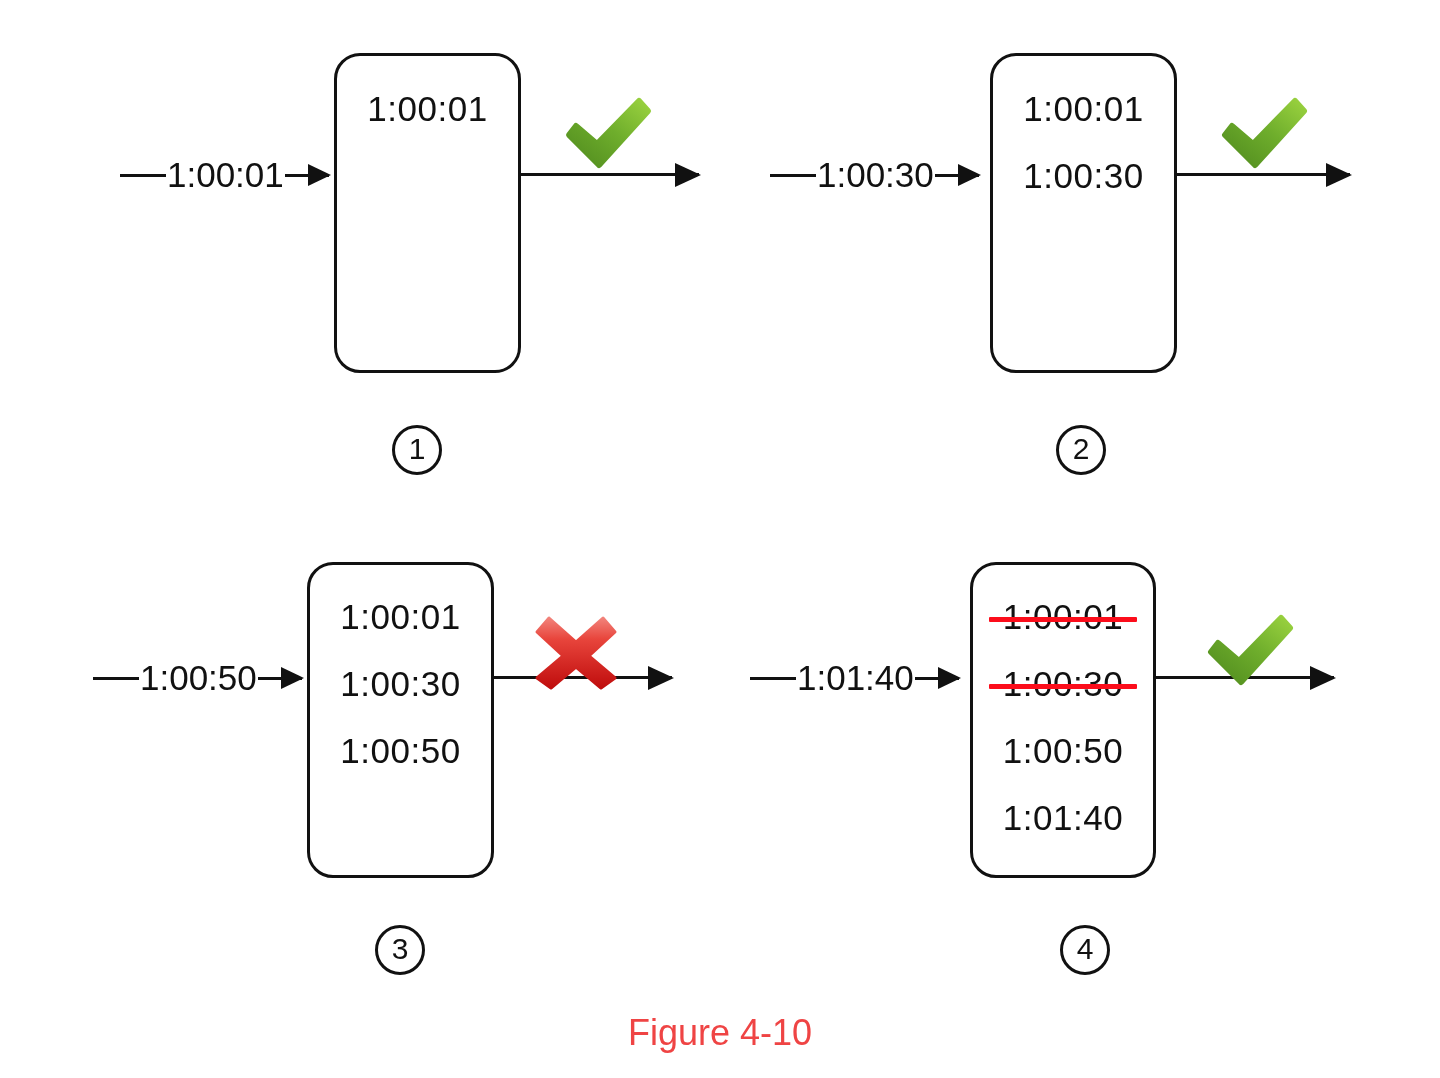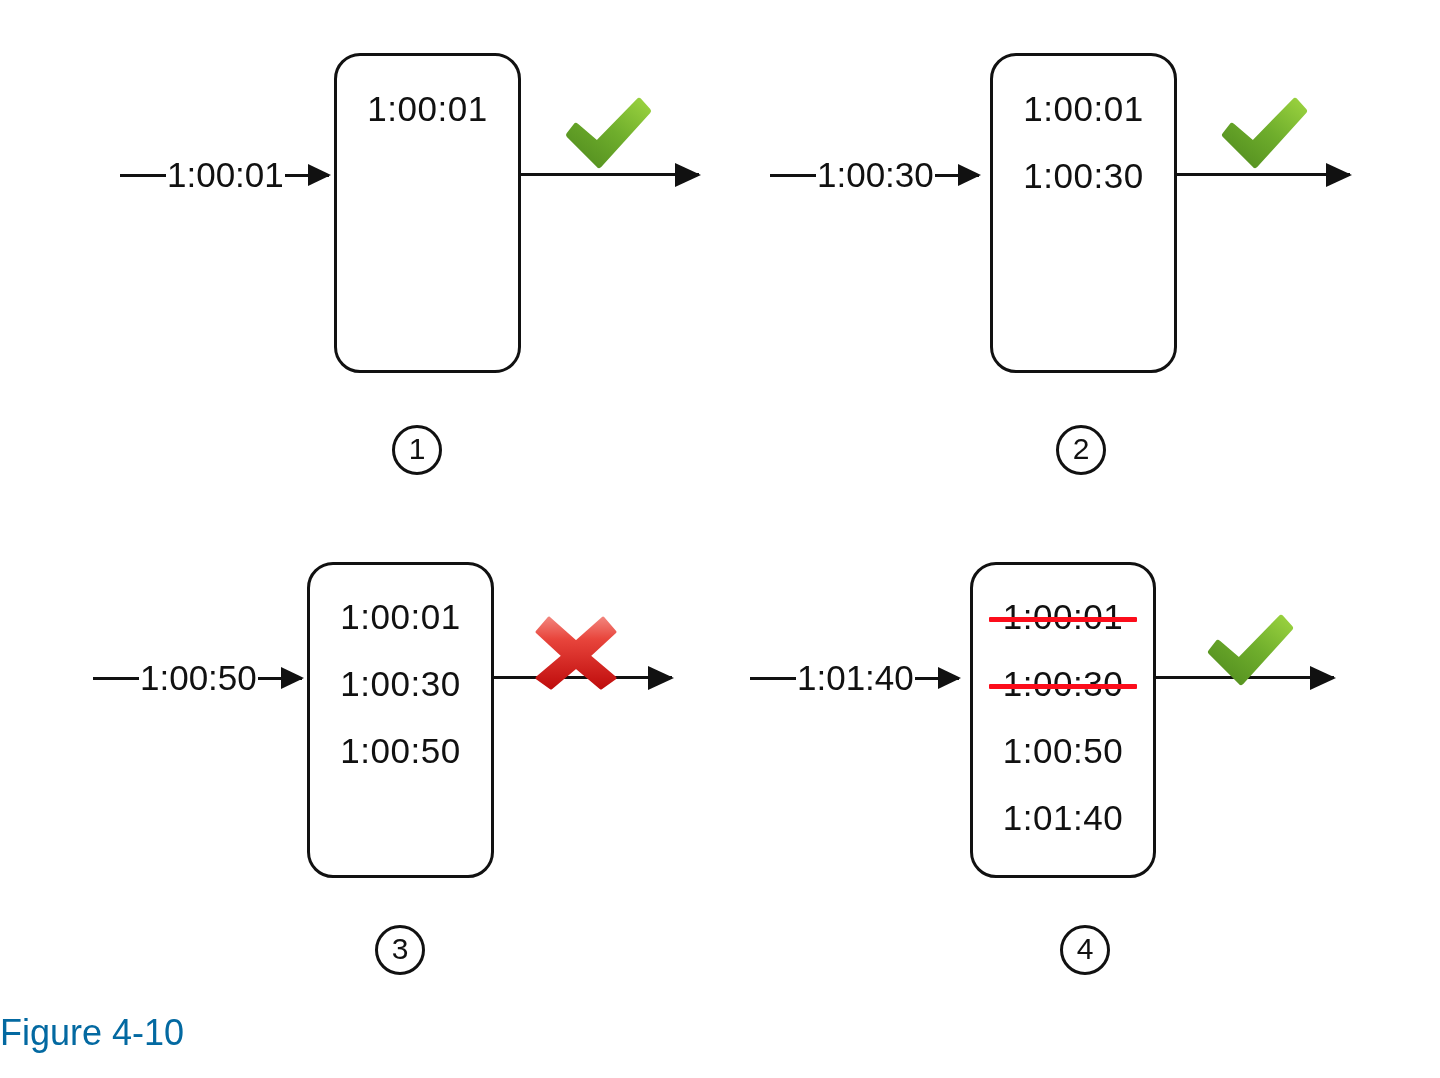--- a/index.html
+++ b/index.html
@@ -151,23 +151,23 @@
     color: #111111;
     background: #ffffff;
   }
   .badge span { display: block; transform: translateY(-1px); }
 
   
   .caption {
     position: absolute;
     left: 0;
     right: 0;
-    text-align: left;
+    text-align: center;
     font-size: 36px;
-    color: #0369a1;
+    color: #ef4444;
   }
 </style>
 </head>
 <body>
 
 <div id="figure-root">
 
   <div class="panel" style="left:0px; top:0px; width:720px; height:539px;">
 
     <div class="input-line" style="left:120px; top:153px;">

